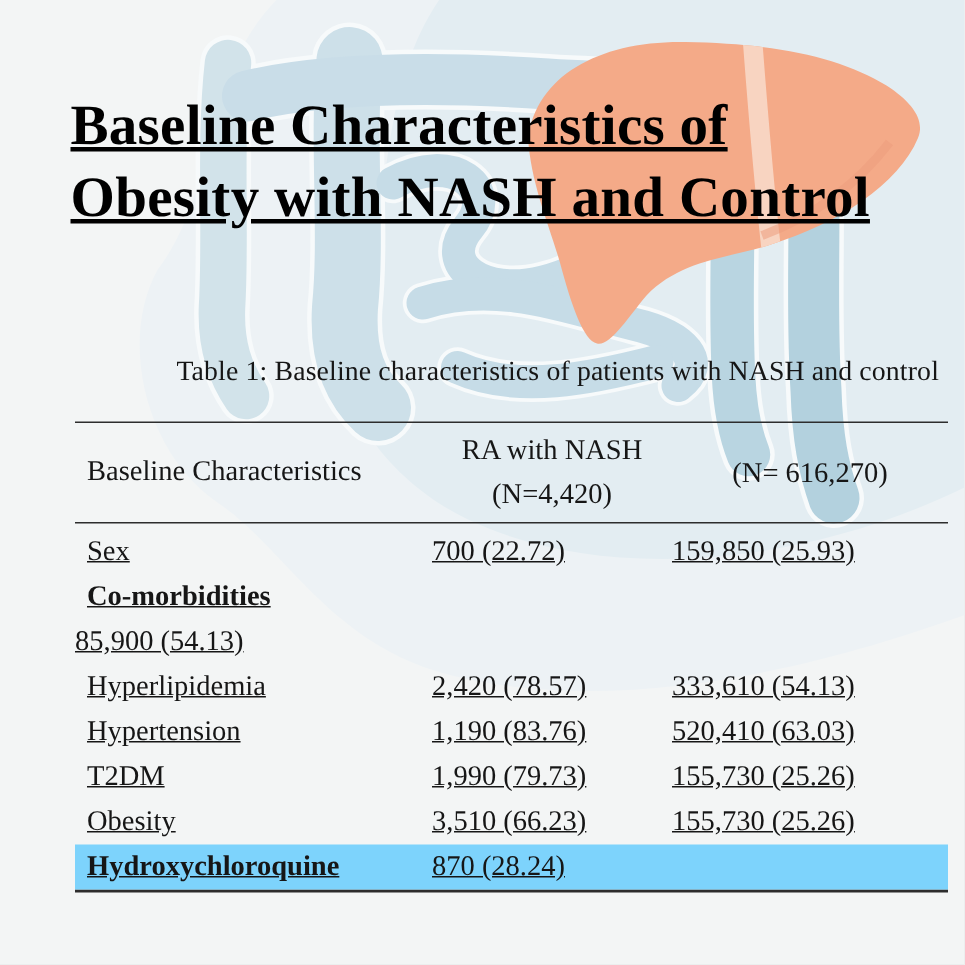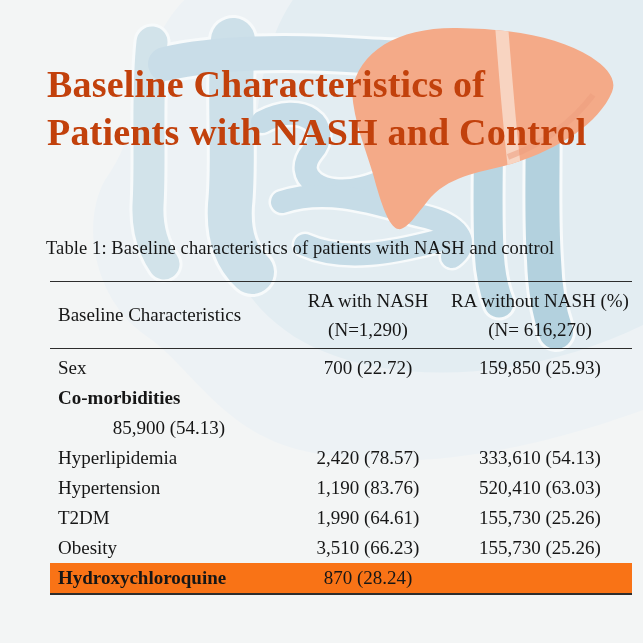--- a/index.html
+++ b/index.html
@@ -19,20 +19,21 @@
     font-size:38px;line-height:48px;
     letter-spacing:0.2px;
     z-index:3;
   }
 
   
   .caption{
     position:absolute;left:46px;top:238px;width:580px;
     font-size:18.5px;letter-spacing:0.1px;
     z-index:3;
+    text-align:right;
   }
 
   
   .tablewrap{
     position:absolute;left:50px;top:271px;width:582px;
     z-index:3;
     border-top:1.5px solid #2d2d2d;
     margin-top:10px;
   }
   .thead{
@@ -41,26 +42,27 @@
     border-bottom:1.5px solid #2d2d2d;
     font-size:19px;
   }
   .thead .c1{padding-left:8px;}
   .twolines{display:flex;flex-direction:column;justify-content:center;text-align:center;line-height:29px;}
   .tbody{padding-top:4px;}
   .row{
     display:grid;grid-template-columns:238px 160px 184px;
     height:30px;align-items:center;
     font-size:19px;
+    text-decoration:underline;
   }
   .row .c{white-space:nowrap;}
   .row .label{padding-left:8px;text-align:left;}
-  .row .val{text-align:center;}
+  .row .val{}
   .row.section .label{font-weight:bold;}
-  .row.highlight{background:#f97316;}
+  .row.highlight{background:#7dd3fc;}
   .row.highlight .label{font-weight:bold;}
   .tbottom{border-bottom:2px solid #2d2d2d;}
 </style>
 </head>
 <body>
 
 <div class="stage">
 
   <svg class="bg" viewBox="0 0 643 643" width="643" height="643">
 
@@ -97,36 +99,35 @@
         </clipPath>
       </defs>
       <path fill="#f4aa88" d="M352,92 C358,50 400,27 457,28 C517,29 560,38 591,57 C608,68 617,80 612,92 C599,123 559,149 514,163 C486,172 454,173 431,197 C419,211 407,231 398,229 C389,227 381,204 373,174 C365,147 354,122 352,92 Z"></path>
       <g clip-path="url(#liverClip)">
         <path stroke="#f8d4c1" stroke-width="13" fill="none" d="M501,18 C505,70 509,125 516,182"></path>
         <path stroke="#ec9d7e" stroke-width="6" fill="none" opacity="0.55" d="M593,95 C570,125 540,145 508,157"></path>
       </g>
     </g>
   </svg>
 
-  <div class="title" style="color:#c2410c;">
+  <div class="title" style="color:#000000;text-decoration:underline;">
     <span>Baseline Characteristics of</span><br>
-    <span>Patients with NASH and Control</span>
+    <span>Obesity with NASH and Control</span>
   </div>
 
   <div class="caption">Table 1: Baseline characteristics of patients with NASH and control</div>
 
   <div class="tablewrap">
     <div class="thead">
       <div class="c1">Baseline Characteristics</div>
       <div class="twolines">
         <span>RA with NASH</span>
-        <span>(N=1,290)</span>
+        <span>(N=4,420)</span>
       </div>
       <div class="twolines">
-        <span>RA without NASH (%)</span>
         <span>(N= 616,270)</span>
       </div>
     </div>
     <div class="tbody tbottom" id="rows">
   <div class="row">
     <div class="c label">Sex</div>
     <div class="c val">700 (22.72)</div>
     <div class="c val">159,850 (25.93)</div>
   </div>
 
@@ -147,21 +148,21 @@
   </div>
 
   <div class="row">
     <div class="c label">Hypertension</div>
     <div class="c val">1,190 (83.76)</div>
     <div class="c val">520,410 (63.03)</div>
   </div>
 
   <div class="row">
     <div class="c label">T2DM</div>
-    <div class="c val">1,990 (64.61)</div>
+    <div class="c val">1,990 (79.73)</div>
     <div class="c val">155,730 (25.26)</div>
   </div>
 
   <div class="row">
     <div class="c label">Obesity</div>
     <div class="c val">3,510 (66.23)</div>
     <div class="c val">155,730 (25.26)</div>
   </div>
 
   <div class="row highlight">

